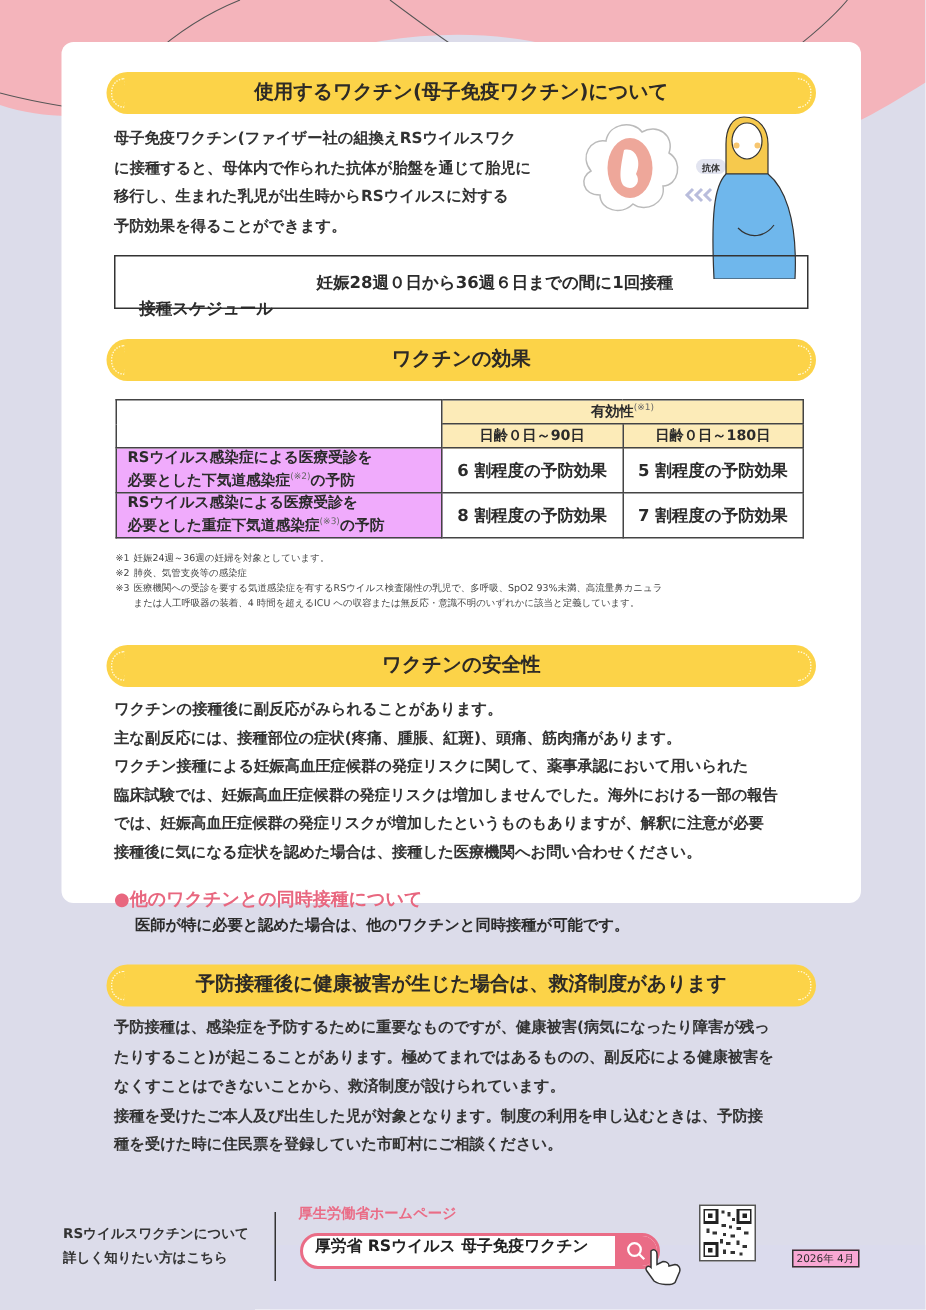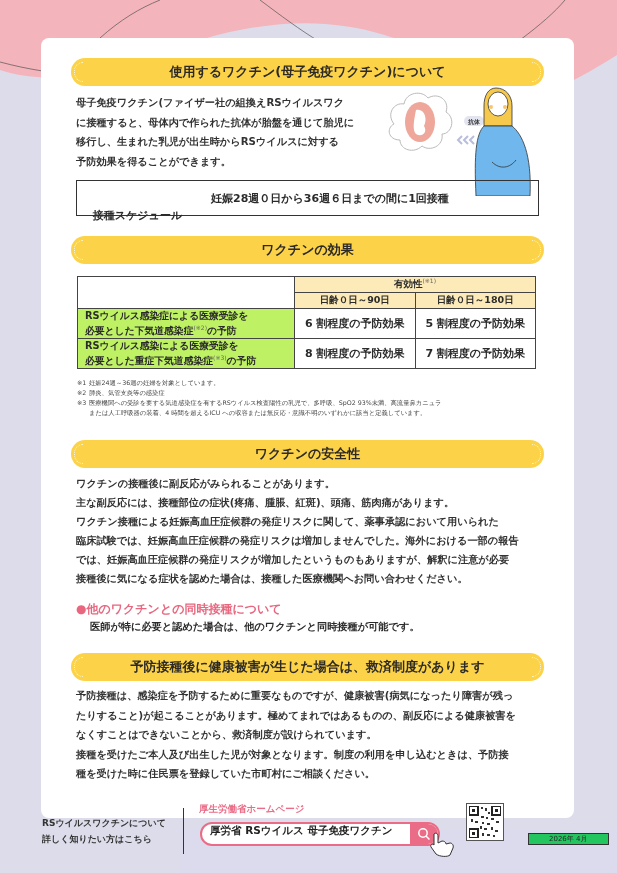--- a/index.html
+++ b/index.html
@@ -8,22 +8,22 @@
     font-family: "DejaVu Sans", "Liberation Sans", sans-serif;
     color: #2b2b2b;
     background: #dcdcea;
     position: relative;
   }
   .bg { position: absolute; inset: 0; overflow: hidden; z-index: 0; }
   .bg svg { position: absolute; left: 0; top: 0; }
 
   .card {
     position: absolute;
-    left: 41px; top: 38px;
-    width: 533px; height: 780px;
+    left: 41px; top: 28px;
+    width: 533px; height: 574px;
     background: #ffffff;
     border-radius: 8px;
     z-index: 1;
   }
 
   .banner {
     position: absolute;
     left: 30px;
     width: 473px;
     height: 28px;
@@ -67,21 +67,21 @@
   }
 
   
   table.eff {
     position: absolute; left: 36px; top: 238px; width: 459px;
     border-collapse: collapse; font-size: 10px; font-weight: bold;
   }
   table.eff td, table.eff th { border: 1px solid #444; }
   table.eff th { background: #fcebb8; font-weight: bold; height: 16px; font-size: 9.5px; }
   table.eff td.rowhead {
-    background: #bef264; text-align: left; padding: 0 7px; line-height: 12px; font-size: 9.8px; height: 30px;
+    background: #f0abfc; text-align: left; padding: 0 7px; line-height: 12px; font-size: 9.8px; height: 30px;
   }
   table.eff td.cell { text-align: center; font-size: 11px; }
   sup, .sup { font-size: 6px; color: #666; vertical-align: super; font-weight: normal; }
 
   .notes {
     position: absolute; left: 36px; top: 340px; width: 470px;
     font-size: 6.3px; line-height: 10px; color: #444;
   }
   .notes .n { display: flex; }
   .notes .k { width: 12px; flex-shrink: 0; }
@@ -112,22 +112,22 @@
   .searchbox .q { flex: 1; padding-left: 8px; font-size: 10.5px; font-weight: bold; color: #222; white-space: nowrap; }
   .searchbox .btn {
     width: 28px; height: 100%; background: #ea6c86; display: flex; align-items: center; justify-content: center;
   }
   .hand { position: absolute; left: 428px; top: 832px; z-index: 3; }
   .qr {
     position: absolute; left: 466px; top: 803px; width: 38px; height: 38px; background: #fff;
     border: 1px solid #555; z-index: 2; padding: 2px;
   }
   .date {
-    position: absolute; left: 528px; top: 833px; font-size: 7px; border: 1px solid #333; background: #22c55e;
-    padding: 0 20px; line-height: 10px; z-index: 2;
+    position: absolute; left: 528px; top: 833px; font-size: 7px; border: 1px solid #333; background: #f9a8d4;
+    padding: 0 2px; line-height: 10px; z-index: 2;
   }
 </style>
 </head>
 <body>
 
 <div class="bg">
   <svg width="617" height="873" viewBox="0 0 617 873">
     <path d="M0,0 L617,0 L617,55 C560,90 530,110 460,70 C380,20 300,10 200,40 C120,65 60,90 0,70 Z" fill="#f4b4bb"></path>
     <path d="M0,62 C30,70 50,72 70,75" stroke="#555" stroke-width="0.7" fill="none"></path>
     <path d="M100,38 C120,20 140,8 160,0" stroke="#555" stroke-width="0.7" fill="none"></path>

